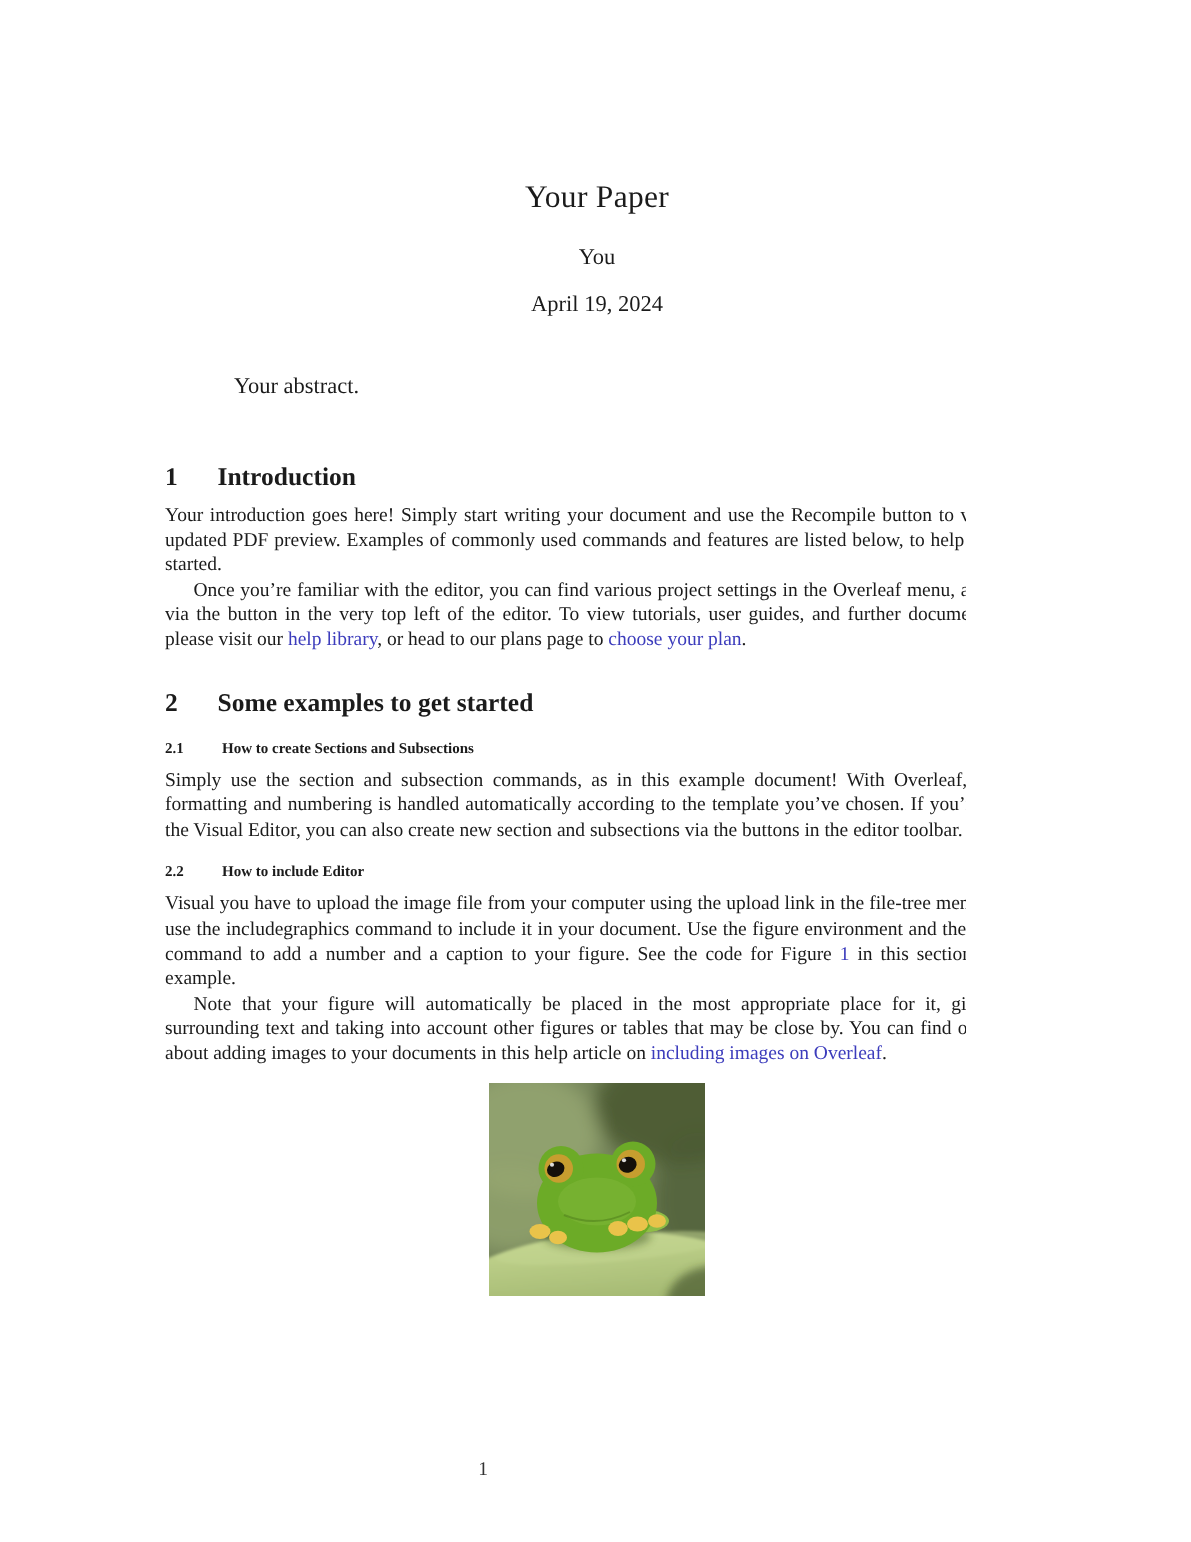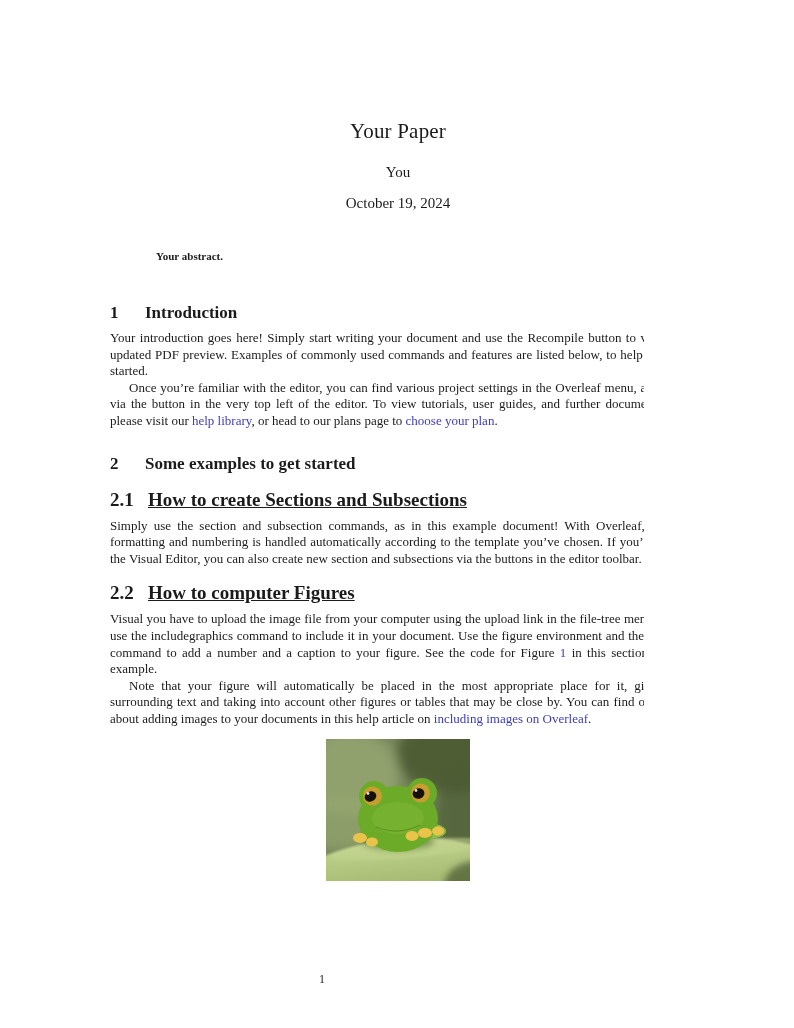--- a/index.html
+++ b/index.html
@@ -13,28 +13,28 @@
   .page { position: relative; width: 644px; height: 1028px; overflow: hidden; background: #ffffff; }
   .content { position: absolute; left: 110px; top: 0; width: 576px; }
 
   .title-block { margin-top: 119px; text-align: center; }
   .paper-title { font-size: 21px; font-weight: normal; margin: 0; letter-spacing: 0.2px; }
   .paper-author { font-size: 15px; margin-top: 20px; }
   .paper-date { font-size: 15px; margin-top: 14px; }
 
   .abstract-block { margin-top: 38px; }
   .abstract-heading { text-align: center; font-weight: bold; font-size: 13px; }
-  .abstract-text { font-size: 11px; margin: 7px 46px 0 46px; text-align: justify; font-weight: bold; }
+  .abstract-text { font-size: 15px; margin: 7px 46px 0 46px; text-align: justify; }
 
   h2.section { font-size: 17px; font-weight: bold; margin: 0; }
   h2.section .sec-num { display: inline-block; min-width: 35px; }
   #sec-intro { margin-top: 41px; }
   #sec-examples { margin-top: 24px; }
 
-  h3.subsection { font-size: 19px; font-weight: bold; margin: 15px 0 0 0; text-decoration: underline; }
+  h3.subsection { font-size: 10px; font-weight: bold; margin: 15px 0 0 0; }
   h3.subsection .sub-num { display: inline-block; min-width: 38px; }
 
   p.body { font-size: 13px; line-height: 16.6px; text-align: justify; margin: 7px 0 0 0; }
   p.body.indent { text-indent: 19px; margin-top: 0; }
 
   a.doclink { color: var(--color-link, #3c3cbc); text-decoration: none; cursor: pointer; }
 
   .figure-block { margin-top: 11px; text-align: center; }
   .figure-image-wrap { display: inline-block; line-height: 0; }
   .figure-caption { font-size: 12.5px; margin-top: 20px; text-align: center; }
@@ -43,21 +43,21 @@
 </style>
 </head>
 <body>
 
 <div class="page">
   <div class="content">
 
     <div class="title-block">
       <h1 class="paper-title">Your Paper</h1>
       <div class="paper-author">You</div>
-      <div class="paper-date">October 19, 2024</div>
+      <div class="paper-date">April 19, 2024</div>
     </div>
 
     <div class="abstract-block">
       <p class="abstract-text">Your abstract.</p>
     </div>
 
     <h2 class="section" id="sec-intro">
       <span class="sec-num">1</span><span>Introduction</span>
     </h2>
     <p class="body">Your introduction goes here! Simply start writing your document and use the Recompile button to view the updated PDF preview. Examples of commonly used commands and features are listed below, to help you get started.</p>
@@ -66,21 +66,21 @@
     <h2 class="section" id="sec-examples">
       <span class="sec-num">2</span><span>Some examples to get started</span>
     </h2>
 
     <h3 class="subsection">
       <span class="sub-num">2.1</span><span>How to create Sections and Subsections</span>
     </h3>
     <p class="body">Simply use the section and subsection commands, as in this example document! With Overleaf, all the formatting and numbering is handled automatically according to the template you’ve chosen. If you’re using the Visual Editor, you can also create new section and subsections via the buttons in the editor toolbar.</p>
 
     <h3 class="subsection">
-      <span class="sub-num">2.2</span><span>How to computer Figures</span>
+      <span class="sub-num">2.2</span><span>How to include Editor</span>
     </h3>
     <p class="body"><span>Visual you have to upload the image file from your computer using the upload link in the file-tree menu. Then use the includegraphics command to include it in your document. Use the figure environment and the caption command to add a number and a caption to your figure. See the code for Figure </span><a class="doclink">1</a><span> in this section for an example.</span></p>
     <p class="body indent"><span>Note that your figure will automatically be placed in the most appropriate place for it, given the surrounding text and taking into account other figures or tables that may be close by. You can find out more about adding images to your documents in this help article on </span><a class="doclink">including images on Overleaf</a><span>.</span></p>
 
     <div class="figure-block">
       <span class="figure-image-wrap">
         <svg width="144" height="142" viewBox="0 0 144 142" role="img">
           <defs>
             <filter id="blur6" x="-40%" y="-40%" width="180%" height="180%">
                 <feGaussianBlur stdDeviation="6"></feGaussianBlur>

